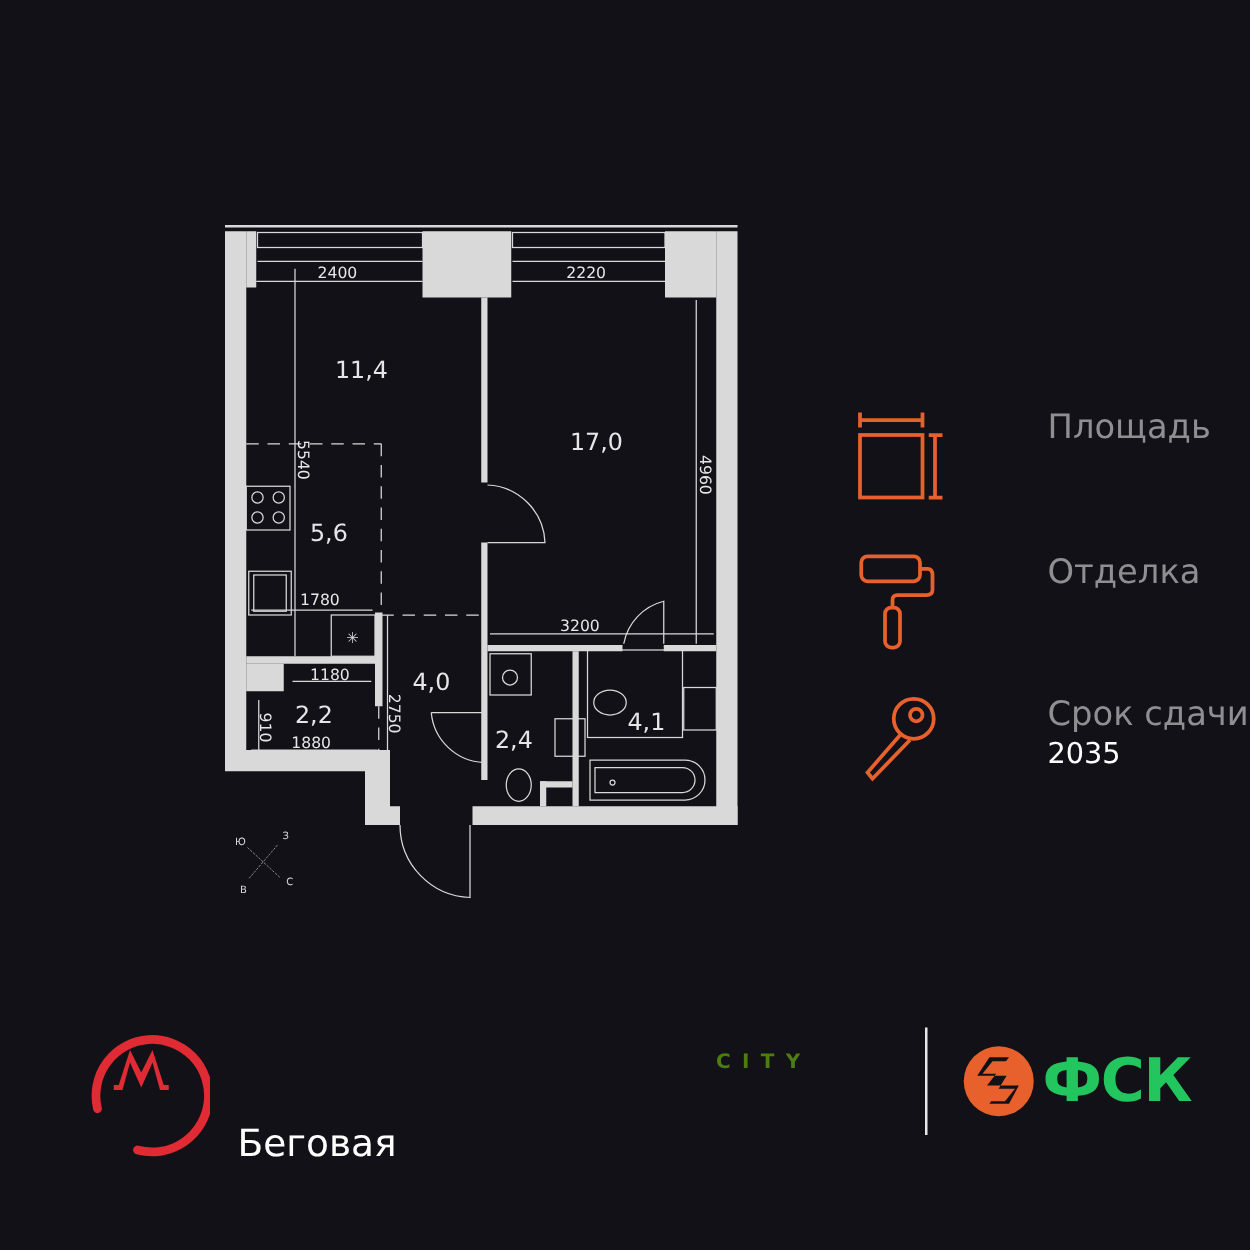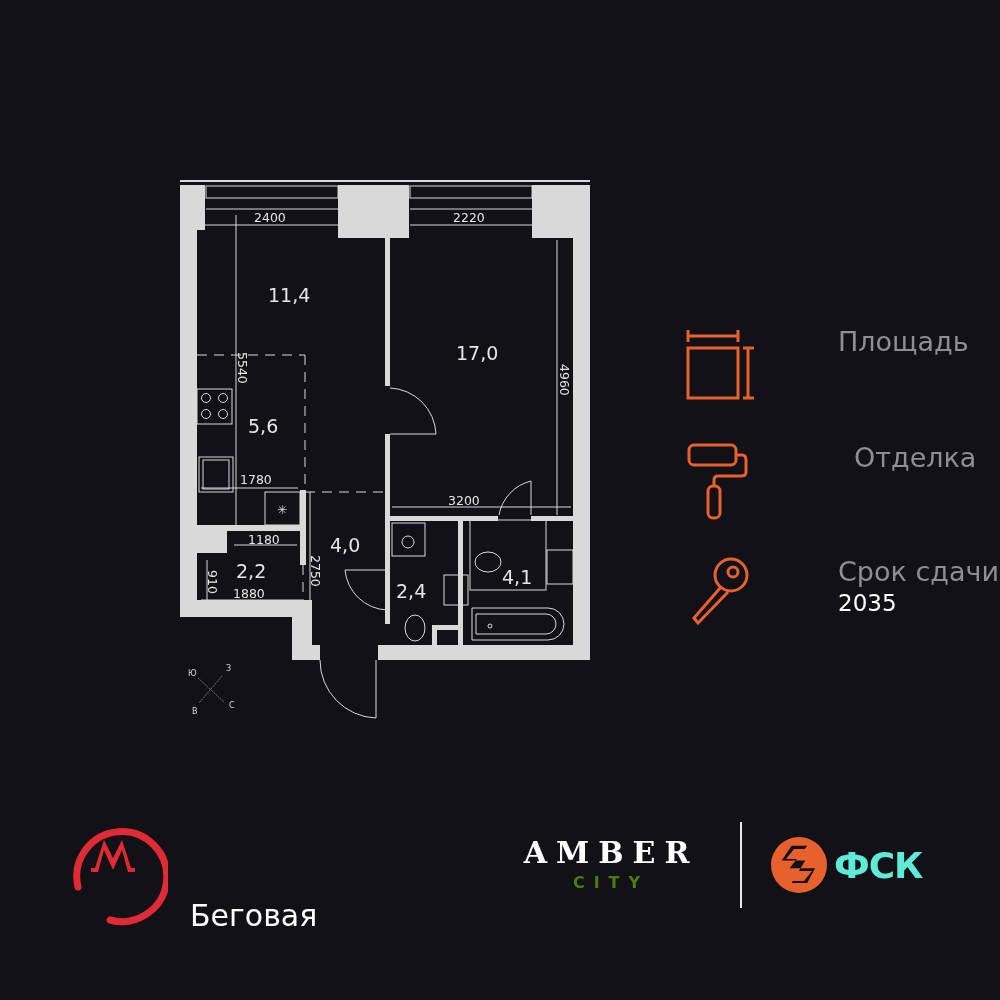--- a/index.html
+++ b/index.html
@@ -11,21 +11,21 @@
   .info-label { color:#8f8e93; font-size:27px; line-height:32px; }
   .info-value { color:#ffffff; font-size:23px; line-height:31px; }
   .info-value sup { font-size:14px; }
   .metro { position:absolute; left:58px; top:812px; width:110px; height:115px; }
   .station { position:absolute; left:190px; top:845px; font-size:30px; color:#fff; line-height:50px;margin-top:46px; }
   .amber { position:absolute; left:506px; top:836px; width:210px; text-align:center; }
   .amber-main { font-family:"DejaVu Serif", serif; font-size:30px; letter-spacing:9px; color:#fff; line-height:34px; font-weight:bold; }
   .amber-sub { font-size:16px; letter-spacing:9px; color:#4d7c0f; line-height:22px; font-weight:bold; margin-top:2px; }
   .divider { position:absolute; left:740px; top:822px; width:2px; height:86px; background:#e8e8e8; }
   .fsk { position:absolute; left:770px; top:834px; height:62px; display:flex; align-items:center; }
-  .fsk-text { font-size:36px; font-weight:bold; color:#5eead4; margin-left:6px; letter-spacing:-1px; }
+  .fsk-text { font-size:48px; font-weight:bold; color:#22c55e; margin-left:6px; letter-spacing:-1px; }
   .room-label { font-size:19px; fill:#e6e6e6; font-family:"DejaVu Sans", sans-serif; }
   .dim-label { font-size:12.5px; fill:#e6e6e6; font-family:"DejaVu Sans", sans-serif; }
   .compass-label { font-size:8px; fill:#d8d8d8; font-family:"DejaVu Sans", sans-serif; }
 </style>
 </head>
 <body>
 
 <svg id="plan" viewBox="0 0 1000 1000" xmlns="http://www.w3.org/2000/svg">
   <g fill="#d9d9d9">
 
@@ -163,21 +163,21 @@
 </div>
 
 <div class="info-row" style="top:442px;">
   <svg class="info-icon" viewBox="0 0 70 80" style="top:0;">
     <g stroke="#e8612c" stroke-width="3" fill="none">
       <rect x="3" y="3" width="47" height="20" rx="5"></rect>
       <path d="M50 13 L56 13 Q60 13 60 18 L60 30 Q60 34 55 34 L32 34 Q28 34 28 38 L28 44"></path>
       <rect x="22" y="44" width="12" height="32" rx="5"></rect>
     </g>
   </svg>
-  <div class="info-text" style="position:relative; left:120px;">
+  <div class="info-text" style="position:relative; left:104px;">
     <div class="info-label">Отделка</div>
   </div>
 </div>
 
 <div class="info-row" style="top:556px;">
   <svg class="info-icon" viewBox="0 0 70 80" style="top:0;">
     <g stroke="#e8612c" stroke-width="3" fill="none">
       <circle cx="45" cy="19" r="16"></circle>
       <circle cx="47" cy="16" r="5"></circle>
       <path d="M35 31 L8 62 L12 67 L42 36"></path>
@@ -189,21 +189,20 @@
   </div>
 </div>
 
 <svg class="metro" viewBox="0 0 110 115">
   <path d="M20 75 A45 45 0 1 1 52 108" stroke="#e02a34" stroke-width="7" fill="none" stroke-linecap="round"></path>
   <path d="M33 60 L40 60 L46 38 L55 58 L64 38 L70 60 L77 60 L77 56 L73 56 L64 28 L55 46 L46 28 L37 56 L33 56 Z" fill="#e02a34"></path>
 </svg>
 <div class="station">Беговая</div>
 
 <div class="amber">
-  <div class="amber-main">AMBER</div>
   <div class="amber-sub">CITY</div>
 </div>
 <div class="divider"></div>
 
 <div class="fsk">
   <svg width="58" height="58" viewBox="0 0 58 58">
     <circle cx="29" cy="29" r="28" fill="#e8612c"></circle>
     <path d="M38 10 L22 10 L12 25 L36 25 L22 48 L38 48 L46 33 L20 33 Z" fill="#121117" transform="translate(0,0) scale(0.98)"></path>
     <path d="M40 13 L24 13 L16 23 L40 23 Z" fill="#e8612c"></path>
     <path d="M18 45 L34 45 L42 35 L18 35 Z" fill="#e8612c"></path>

